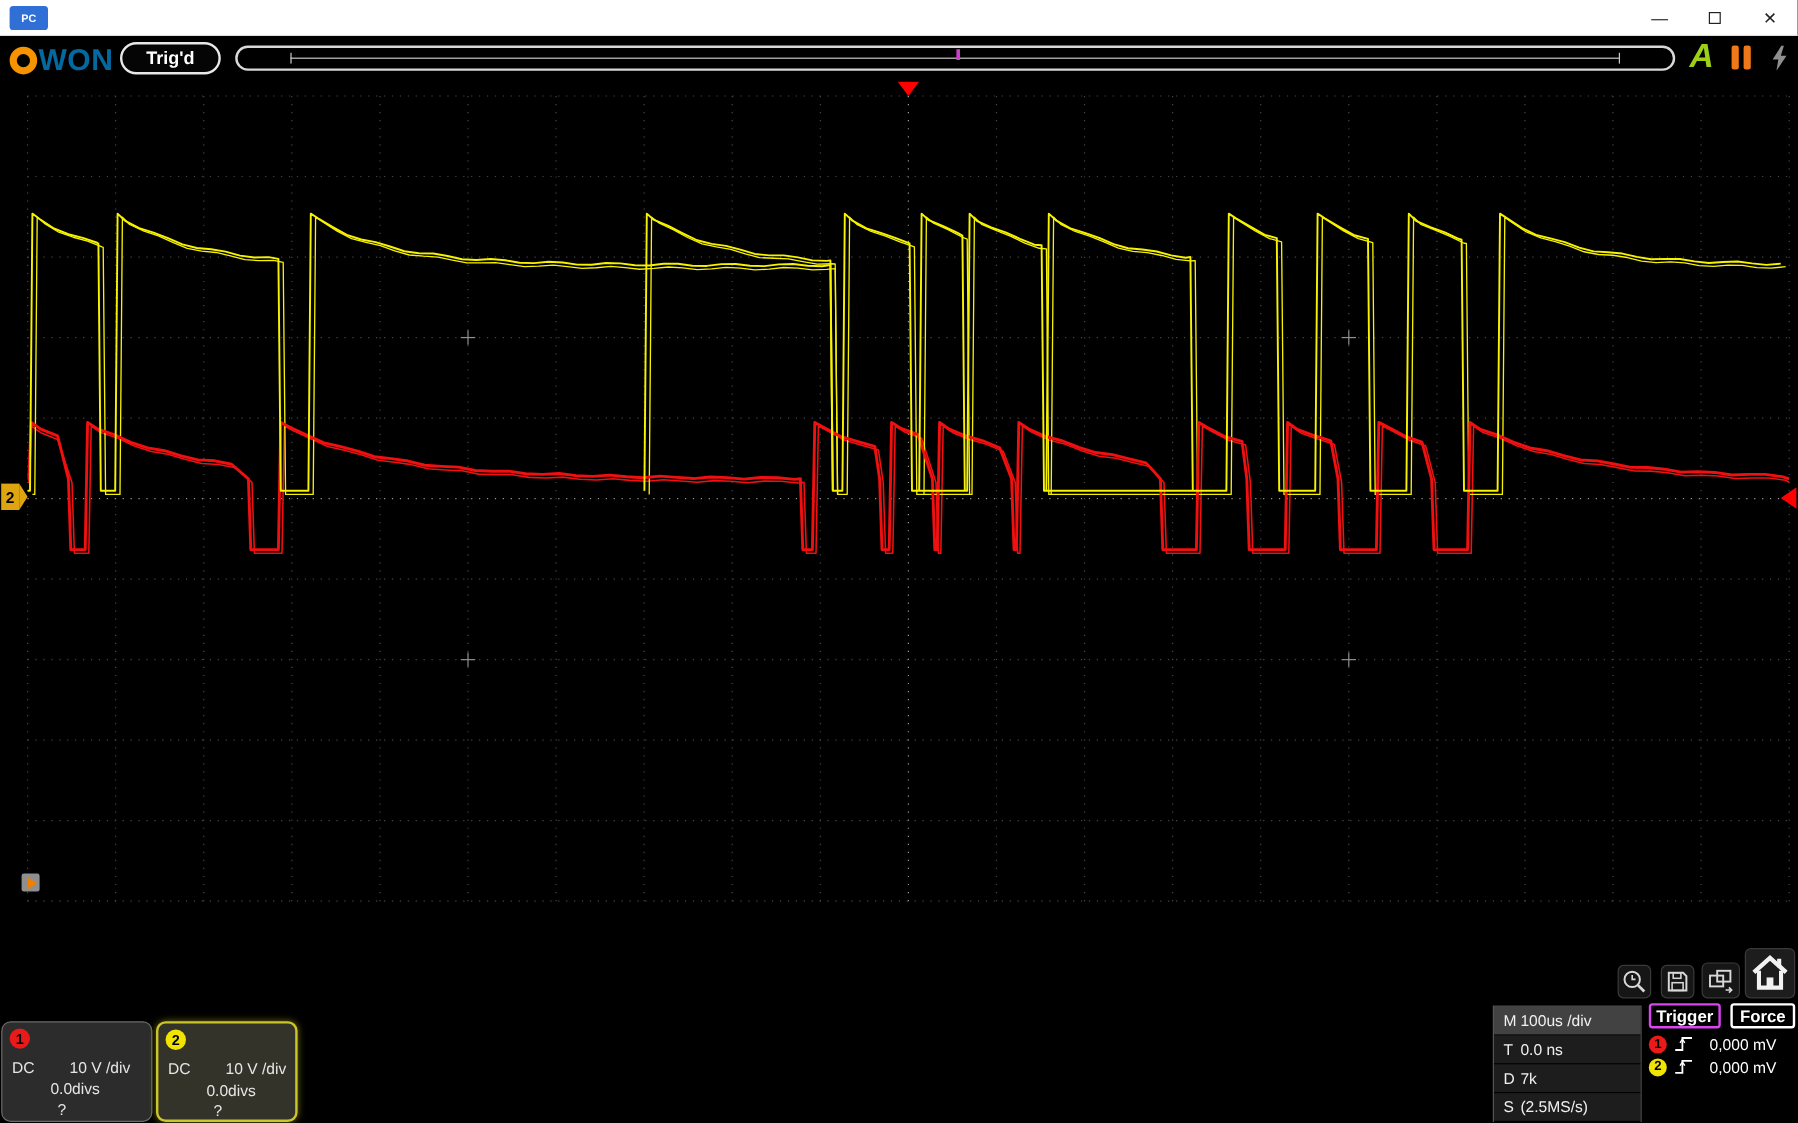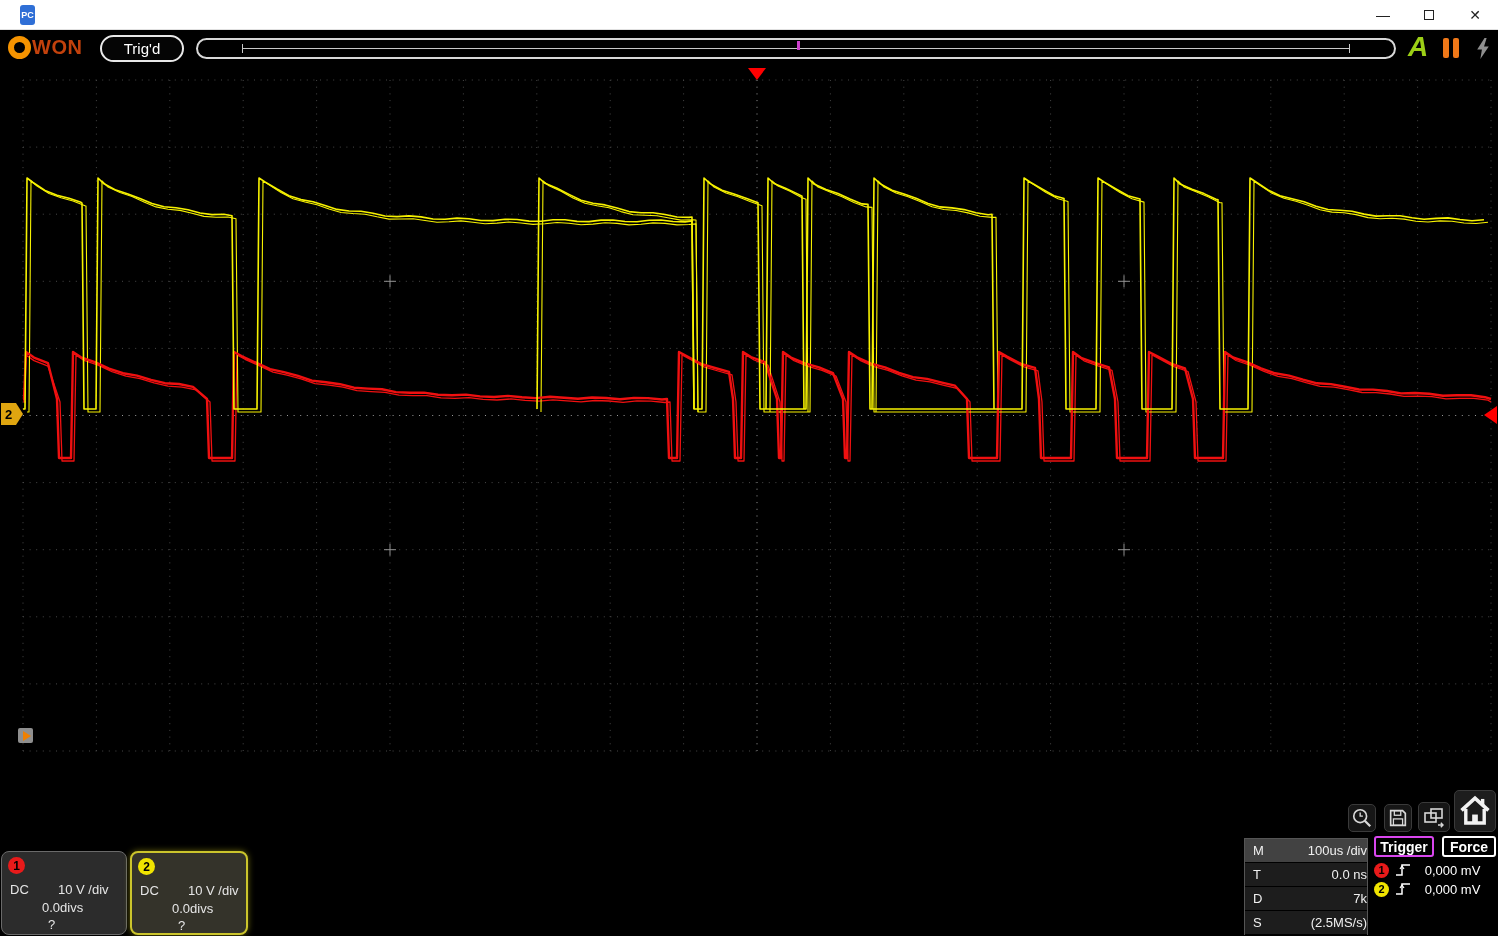--- a/index.html
+++ b/index.html
@@ -1,31 +1,31 @@
 <!DOCTYPE html>
 <html><head>
 <meta charset="utf-8">
 <style>
   *{margin:0;padding:0;box-sizing:border-box}
   html,body{width:1498px;height:936px}
   body{background:#000;font-family:"Liberation Sans",sans-serif;position:relative;overflow:hidden}
 
   
   .titlebar{position:absolute;left:0;top:0;width:1498px;height:30px;background:#ffffff;border-bottom:1px solid #e0e0e0;display:flex;align-items:center;z-index:6}
-  .app-icon{width:15px;height:20px;margin-left:20px;background:#2f6fd6;color:#fff;font-size:9px;font-weight:bold;display:flex;align-items:center;justify-content:center;border-radius:3px}
+  .app-icon{width:32px;height:20px;margin-left:8px;background:#2f6fd6;color:#fff;font-size:9px;font-weight:bold;display:flex;align-items:center;justify-content:center;border-radius:3px}
   .win-controls{position:absolute;right:0;top:0;height:30px;display:flex}
   .win-btn{width:46px;height:30px;display:flex;align-items:center;justify-content:center;color:#222;font-size:14px;cursor:default}
   .max-glyph{width:10px;height:10px;border:1.5px solid #222;display:block}
 
   
   .toolbar{position:absolute;left:0;top:30px;width:1498px;height:38px;background:#000;z-index:6}
   .logo{position:absolute;left:8px;top:6px;display:flex;align-items:center}
   .logo-o{width:23px;height:23px;border:6px solid #f59300;border-radius:50%}
-  .logo-text{color:#c2410c;font-size:20px;font-weight:bold;margin-left:1px;letter-spacing:0.5px}
-  .trig-pill{position:absolute;left:100px;top:5px;width:84px;height:27px;border:2px solid #e8e8e8;border-radius:14px;color:#fff;font-weight:normal;font-size:15px;display:flex;align-items:center;justify-content:center;background:#050505}
+  .logo-text{color:#0369a1;font-size:25px;font-weight:bold;margin-left:1px;letter-spacing:0.5px}
+  .trig-pill{position:absolute;left:100px;top:5px;width:84px;height:27px;border:2px solid #e8e8e8;border-radius:14px;color:#fff;font-weight:bold;font-size:15px;display:flex;align-items:center;justify-content:center;background:#050505}
   .hpos-slider{position:absolute;left:196px;top:8px;width:1200px;height:21px;border:2px solid #d8d8d8;border-radius:11px;background:#000}
   .hpos-line{position:absolute;left:44px;right:44px;top:8px;height:1px;background:#c8c8c8}
   .hpos-tick{position:absolute;top:4px;width:1px;height:9px;background:#c8c8c8}
   .hpos-tick.left{left:44px}.hpos-tick.right{right:44px}
   .hpos-marker{position:absolute;left:599px;top:1px;width:3px;height:9px;background:#cc3fcc}
   .auto-a{position:absolute;left:1408px;top:1px;color:#9ccf16;font-size:28px;font-weight:bold;font-style:italic}
   .pause-btn{position:absolute;left:1443px;top:8px;display:flex;gap:4px}
   .pbar{display:block;width:6px;height:20px;background:#f07818;border-radius:2px}
   .bolt{position:absolute;left:1477px;top:8px}
 
@@ -55,21 +55,21 @@
   .icon-btn.zoom{left:1348px;top:804px;width:28px;height:28px}
   .icon-btn.save{left:1384px;top:804px;width:28px;height:28px}
   .icon-btn.arrange{left:1418px;top:802px;width:32px;height:30px}
   .icon-btn.home{left:1454px;top:790px;width:42px;height:42px;background:#1d1d1d}
 
   
   .tb-panel{position:absolute;left:1244px;top:838px;width:124px;height:97px;background:#0c0c0c;border:1px solid #555;z-index:4}
   .tb-row{display:flex;align-items:center;height:24px;border-bottom:1px solid #000;background:#1d1d1d;color:#f0f0f0;font-size:13px}
   .tb-row.sel{background:#424242}
   .tb-k{width:22px;padding-left:8px}
-  .tb-v{flex:1;text-align:right}
+  .tb-v{flex:1;text-align:left}
 
   
   .trigger-title{position:absolute;left:1374px;top:836px;width:60px;height:21px;border:2px solid #d946ef;border-radius:3px;color:#fff;font-weight:bold;font-size:14px;display:flex;align-items:center;justify-content:center;background:#000;z-index:4}
   .force-btn{position:absolute;left:1442px;top:836px;width:54px;height:21px;border:2px solid #fff;border-radius:3px;color:#fff;font-weight:bold;font-size:14px;display:flex;align-items:center;justify-content:center;background:#000;z-index:4}
   .trig-row{position:absolute;left:1374px;width:122px;height:18px;display:flex;align-items:center;z-index:4;color:#fff;font-size:13px}
   .trig-row.r1{top:861px}
   .trig-row.r2{top:880px}
   .trig-row .ch-circle{width:15px;height:15px;font-size:11px}
   .slope-icon{margin-left:6px}
   .trig-val{flex:1;text-align:center;padding-right:2px}

